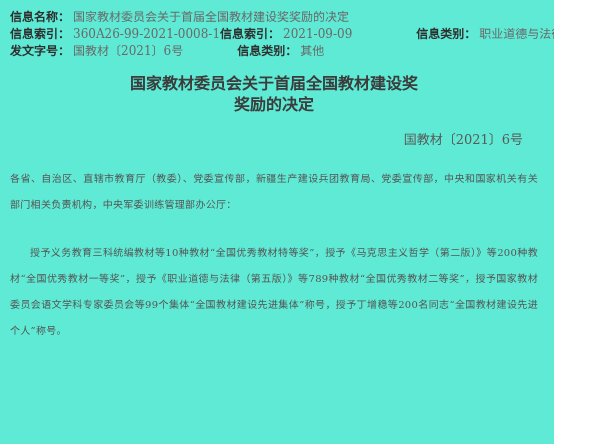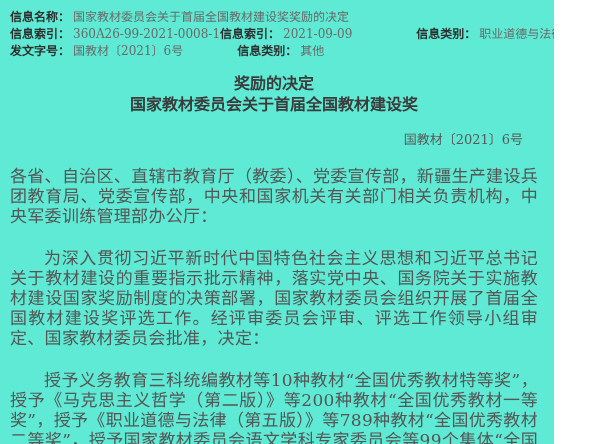--- a/index.html
+++ b/index.html
@@ -41,22 +41,22 @@
     margin-top: 16px;
     text-align: right;
     padding-right: 15px;
     font-size: 13px;
     line-height: 18px;
     color: #5a5a5a;
   }
   
   .para {
     margin-top: 17px;
-    font-size: 17px;
-    line-height: 20px;
+    font-size: 10px;
+    line-height: 26px;
     color: #565656;
     text-align: justify;
     letter-spacing: 0.3px;
   }
   .para.indent { text-indent: 2em; margin-top: 22px; }
 </style>
 </head>
 <body>
 
 <div class="page">
@@ -67,25 +67,24 @@
     </div>
     <div class="meta-row">
       <span class="label">信息索引：</span><span class="value">360A26-99-2021-0008-1</span><span class="label">信息索引：</span><span class="value">2021-09-09</span><span class="label gap-agency">信息类别：</span><span class="value">职业道德与法律</span>
     </div>
     <div class="meta-row">
       <span class="label">发文字号：</span><span class="value">国教材〔2021〕6号</span><span class="label gap-category">信息类别：</span><span class="value">其他</span>
     </div>
   </div>
 
   <h1 class="title">
+    <span class="t-line">国家教材委员会关于首届全国教材建设奖</span>
     <span class="t-line">奖励的决定</span>
-    <span class="t-line">国家教材委员会关于首届全国教材建设奖</span>
   </h1>
 
   <div class="docnum">国教材〔2021〕6号</div>
 
   <p class="para">各省、自治区、直辖市教育厅（教委）、党委宣传部，新疆生产建设兵团教育局、党委宣传部，中央和国家机关有关部门相关负责机构，中央军委训练管理部办公厅：</p>
 
-  <p class="para indent">为深入贯彻习近平新时代中国特色社会主义思想和习近平总书记关于教材建设的重要指示批示精神，落实党中央、国务院关于实施教材建设国家奖励制度的决策部署，国家教材委员会组织开展了首届全国教材建设奖评选工作。经评审委员会评审、评选工作领导小组审定、国家教材委员会批准，决定：</p>
 
   <p class="para indent">授予义务教育三科统编教材等10种教材“全国优秀教材特等奖”，授予《马克思主义哲学（第二版）》等200种教材“全国优秀教材一等奖”，授予《职业道德与法律（第五版）》等789种教材“全国优秀教材二等奖”，授予国家教材委员会语文学科专家委员会等99个集体“全国教材建设先进集体”称号，授予丁增稳等200名同志“全国教材建设先进个人”称号。</p>
 
 </div>
 
 </body></html>

